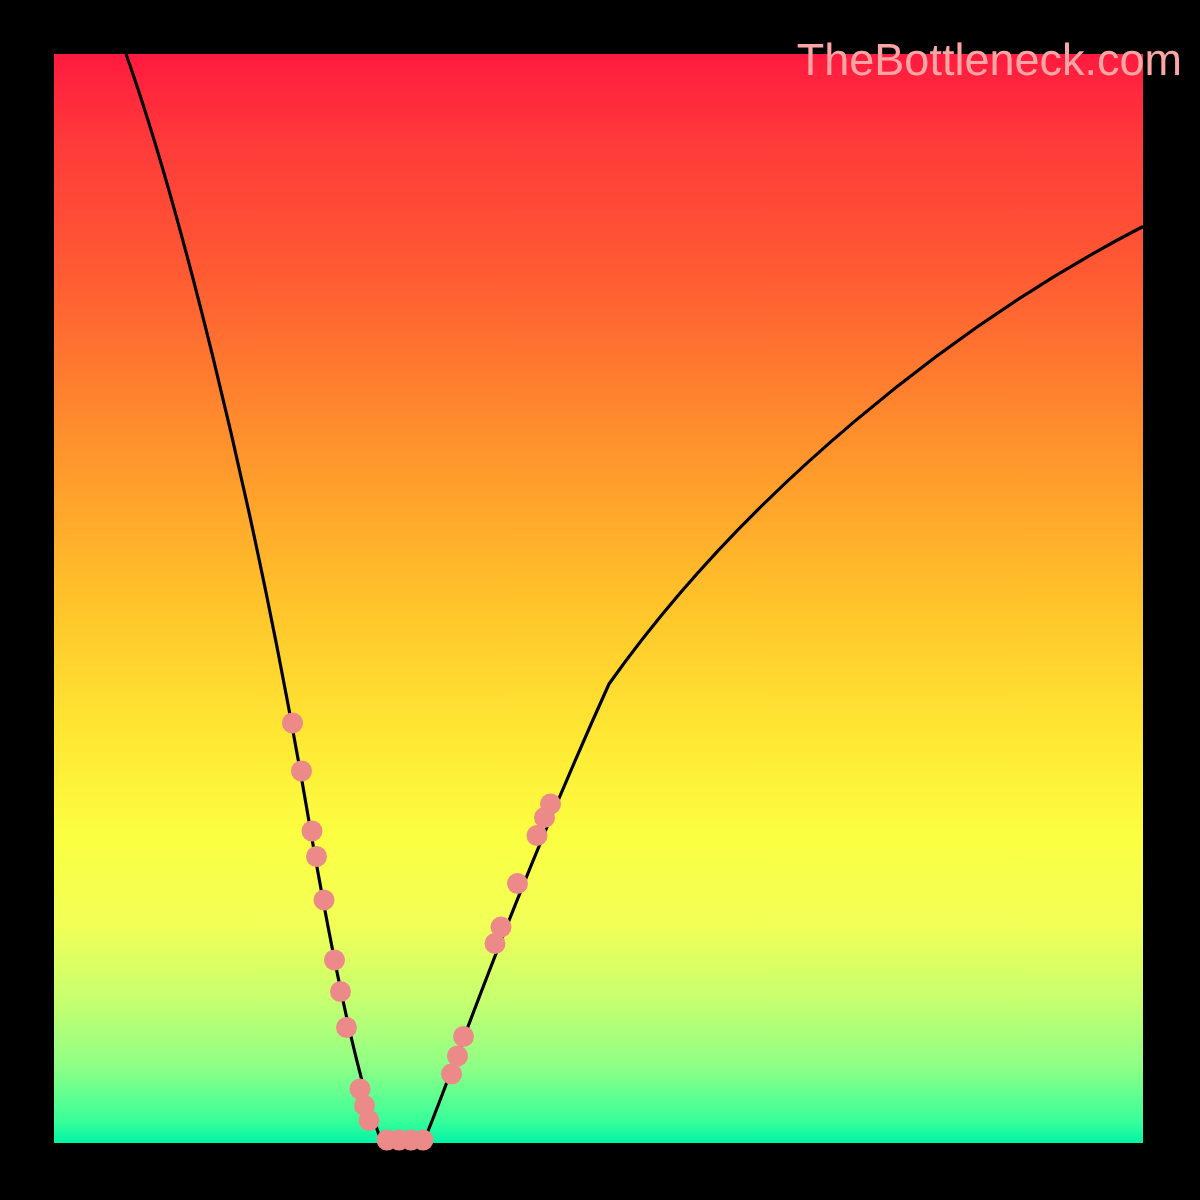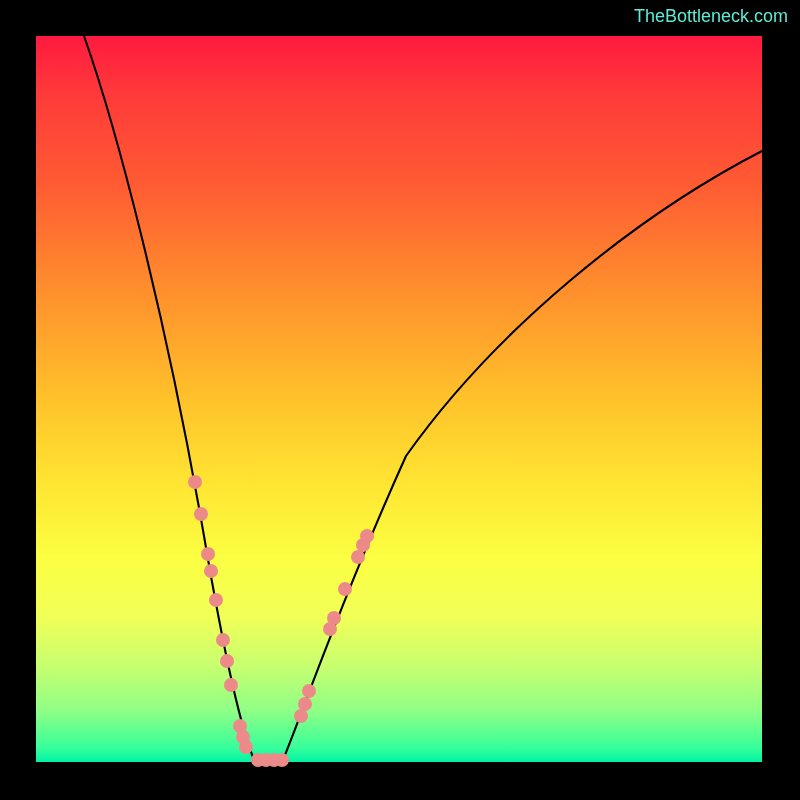--- a/index.html
+++ b/index.html
@@ -48,25 +48,25 @@
     fill: none;
     stroke: #000;
     stroke-width: 2.1;
   }
   .dot {
     fill: #ec8a8a;
     stroke: none;
   }
   .watermark {
     position: absolute;
-    top: 6px;
+    top: 24px;
     right: 12px;
     font-family: Arial, Helvetica, sans-serif;
-    font-size: 18px;
-    color: #5eead4;
+    font-size: 30px;
+    color: #fca5a5;
     letter-spacing: 0px;
   }
 </style>
 </head>
 <body>
 
 <div class="frame">
   <div class="plot-area"></div>
 
   <svg class="overlay" viewBox="0 0 726 726">

